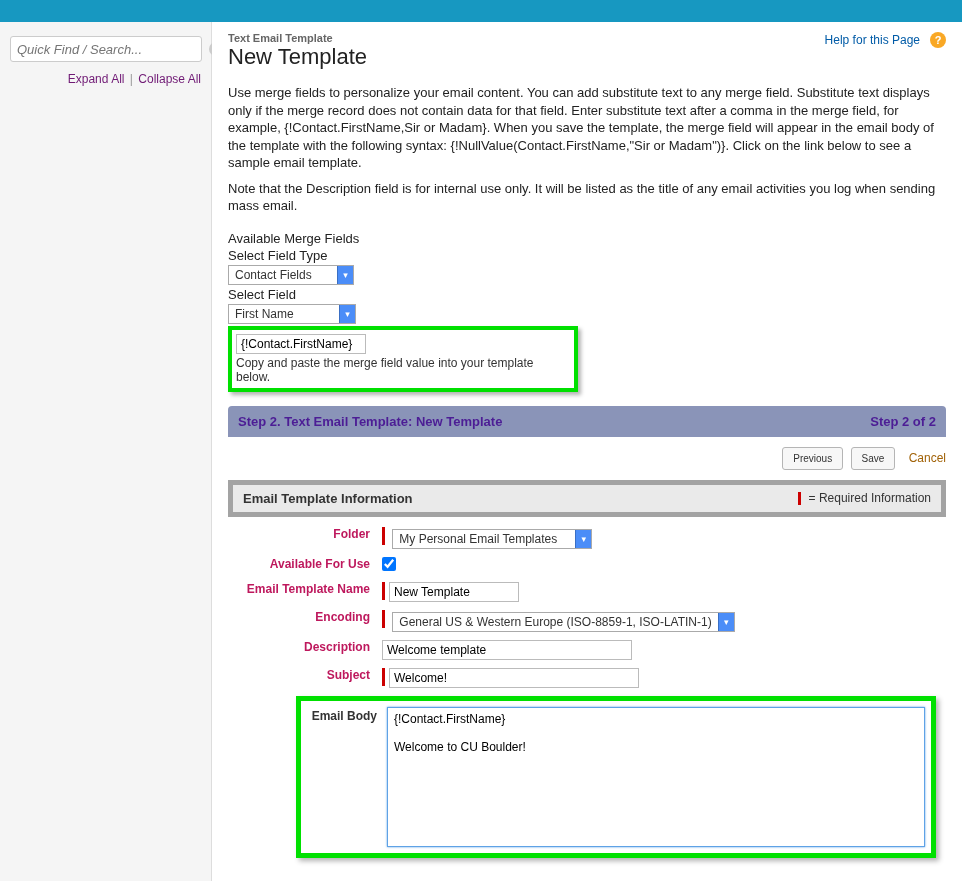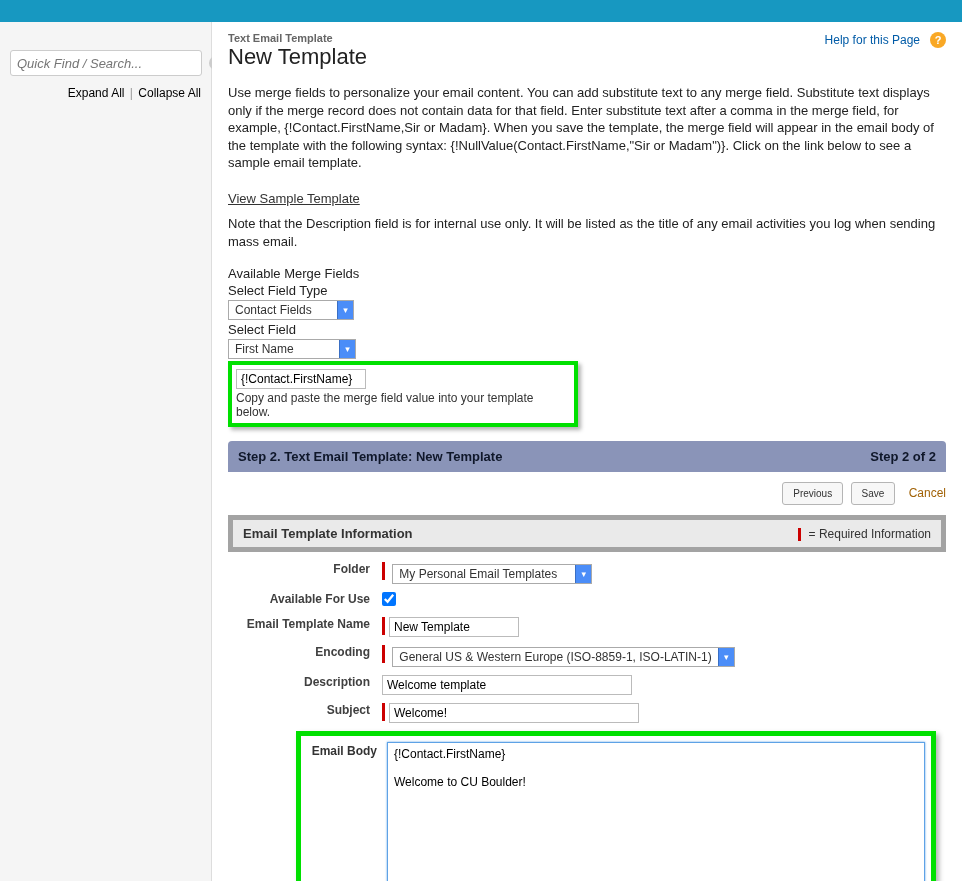--- a/index.html
+++ b/index.html
@@ -1,24 +1,24 @@
 <!DOCTYPE html>
 <html><head>
 <meta charset="utf-8">
 <style>
 * { box-sizing: border-box; margin: 0; padding: 0; }
 body { font-family: Arial, Helvetica, sans-serif; font-size: 12px; color: #333; background: #fff; }
 .topbar { background: #1798c1; height: 22px; }
 .container { display: flex; height: 859px; }
-.sidebar { width: 212px; background: #f5f5f5; padding: 28px 10px 10px 10px; border-right: 1px solid #ddd; }
+.sidebar { width: 212px; background: #f5f5f5; padding: 14px 10px 10px 10px; border-right: 1px solid #ddd; }
 .search-row { display: flex; align-items: center; gap: 6px; }
 .search-input { flex: 1; height: 26px; padding: 4px 6px; border: 1px solid #ccc; border-radius: 3px; font-size: 13px; font-style: italic; color: #999; }
 .icon-btn { width: 18px; height: 18px; display: inline-flex; align-items: center; justify-content: center; color: #bbb; font-size: 15px; }
 .sidebar-links { text-align: right; margin-top: 10px; font-size: 12px; }
-.sidebar-links a { color: #000000; text-decoration: none; cursor: pointer; text-align: right; }
+.sidebar-links a { color: #701a75; text-decoration: none; cursor: pointer; text-align: right; }
 .sidebar-links span.sep { color: #999; margin: 0 2px; }
 
 .main { flex: 1; background: #fff; padding: 10px 16px 16px 16px; overflow: hidden; }
 .page-head { display: flex; justify-content: space-between; align-items: flex-start; }
 .page-head-left .crumb { font-size: 11px; color: #666; font-weight: bold; }
 .page-head-left h1 { font-size: 22px; font-weight: normal; color: #222; margin-top: 0; }
 .help-link { color: #015ba7; text-decoration: none; font-size: 12px; display: flex; align-items: center; gap: 10px; }
 .help-icon { width: 16px; height: 16px; border-radius: 50%; background: #f9a825; color: #fff; display: inline-flex; align-items: center; justify-content: center; font-size: 11px; font-weight: bold; }
 
 .intro { margin-top: 14px; font-size: 13px; line-height: 1.35; color: #222; }
@@ -30,33 +30,33 @@
 .merge-fields label { display: block; color: #222; margin-top: 2px; }
 
 .combo { display: inline-flex; align-items: stretch; border: 1px solid #aaa; background: #fff; height: 20px; margin-top: 2px; }
 .combo .combo-text { padding: 2px 6px; font-size: 12px; min-width: 108px; }
 .combo .combo-btn { width: 16px; background: #4b8df8; color: #fff; display: flex; align-items: center; justify-content: center; font-size: 9px; border-left: 1px solid #3a6fc4; }
 .combo.wide .combo-text { min-width: 110px; }
 
 .merge-box { border: 4px solid #00e000; box-shadow: 3px 3px 4px rgba(0,0,0,0.3); padding: 2px 4px 4px 4px; margin-top: 2px; width: 350px; font-size: 12px; background: #fff; }
 .merge-value-input { border: 1px solid #bbb; padding: 2px 4px; width: 130px; font-size: 12px; margin: 2px 0; }
 
-.step-header { background: #8a94b8; color: #0f172a; padding: 8px 10px; margin-top: 14px; display: flex; justify-content: space-between; font-weight: bold; font-size: 13px; border-radius: 4px 4px 0 0; }
+.step-header { background: #8a94b8; color: #4c1d95; padding: 8px 10px; margin-top: 14px; display: flex; justify-content: space-between; font-weight: bold; font-size: 13px; border-radius: 4px 4px 0 0; }
 
 .actions { text-align: right; padding: 10px 0; }
 .btn { display: inline-block; padding: 5px 10px; background: #f7f7f7; border: 1px solid #b5b5b5; border-radius: 3px; font-size: 10px; cursor: pointer; margin-left: 4px; color: #333; }
 .link-cancel { color: #a16207; text-decoration: none; margin-left: 10px; font-size: 12px; cursor: pointer; }
 
 .section-header { background: #eaeaea; padding: 6px 10px; font-weight: bold; font-size: 13px; display: flex; justify-content: space-between; align-items: center; border: 5px solid #a3a3a3; }
 .required-legend { font-weight: normal; font-size: 12px; }
 .required-legend .bar { display: inline-block; width: 3px; height: 13px; background: #c00; vertical-align: middle; margin-right: 4px; }
 
 .form-table { width: 100%; border-collapse: collapse; margin-top: 6px; }
 .form-table td { padding: 4px 4px; vertical-align: top; }
-.form-table td.label { text-align: right; width: 150px; font-size: 12px; color: #404040; font-weight: bold; padding-right: 8px; }
+.form-table td.label { text-align: right; width: 150px; font-size: 12px; color: #be185d; font-weight: bold; padding-right: 8px; }
 .req-bar { display: inline-block; width: 3px; height: 18px; background: #c00; vertical-align: top; margin-right: 4px; }
 .text-input { border: 1px solid #bbb; padding: 2px 4px; font-size: 12px; height: 20px; }
 .text-input.med { width: 250px; }
 .text-input.sm { width: 130px; }
 .checkbox { width: 14px; height: 14px; }
 
 .body-row-wrap { border: 5px solid #00e000; box-shadow: 3px 3px 5px rgba(0,0,0,0.3); padding: 6px; margin: 4px 0 0 68px; width: 640px; }
 .body-row { display: flex; gap: 10px; }
 .body-row .bl { width: 70px; text-align: right; font-weight: bold; font-size: 12px; padding-top: 2px; }
 .body-textarea { flex: 1; border: 1px solid #5ea2e6; padding: 4px 6px; font-size: 12px; font-family: Arial; height: 140px; resize: none; box-shadow: 0 0 2px #5ea2e6; }
@@ -99,21 +99,20 @@
         <h1>New Template</h1>
       </div>
       <a class="help-link">
         <span>Help for this Page</span>
         <span class="help-icon">?</span>
       </a>
     </div>
 
     <div class="intro">
       <p>Use merge fields to personalize your email content. You can add substitute text to any merge field. Substitute text displays only if the merge record does not contain data for that field. Enter substitute text after a comma in the merge field, for example, {!Contact.FirstName,Sir or Madam}. When you save the template, the merge field will appear in the email body of the template with the following syntax: {!NullValue(Contact.FirstName,"Sir or Madam")}. Click on the link below to see a sample email template.</p>
-      <p style="margin-top:18px;"><a href="#">View Sample Template</a></p>
       <p class="note">Note that the Description field is for internal use only. It will be listed as the title of any email activities you log when sending mass email.</p>
     </div>
 
     <div class="merge-fields">
       <div class="mf-head">Available Merge Fields</div>
       <label>Select Field Type</label>
       <div class="combo">
         <span class="combo-text">Contact Fields</span>
         <span class="combo-btn">▾</span>
       </div>

